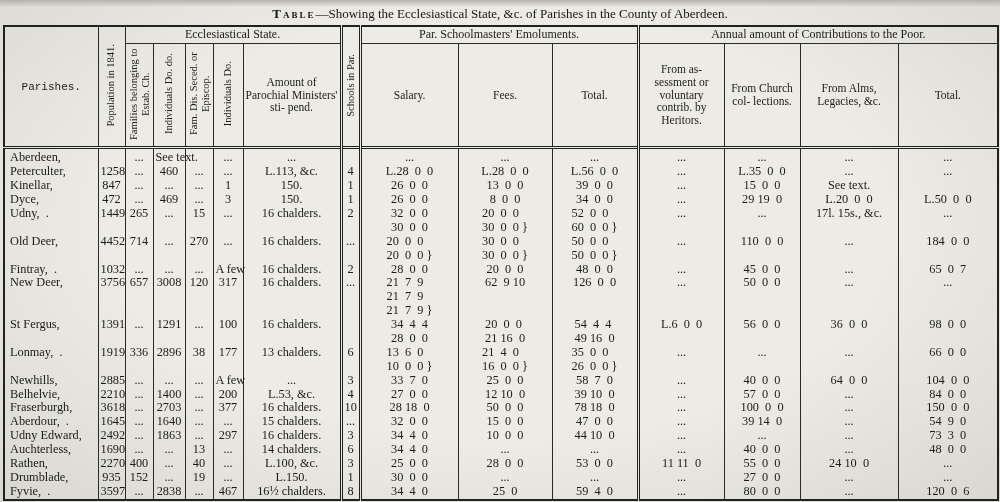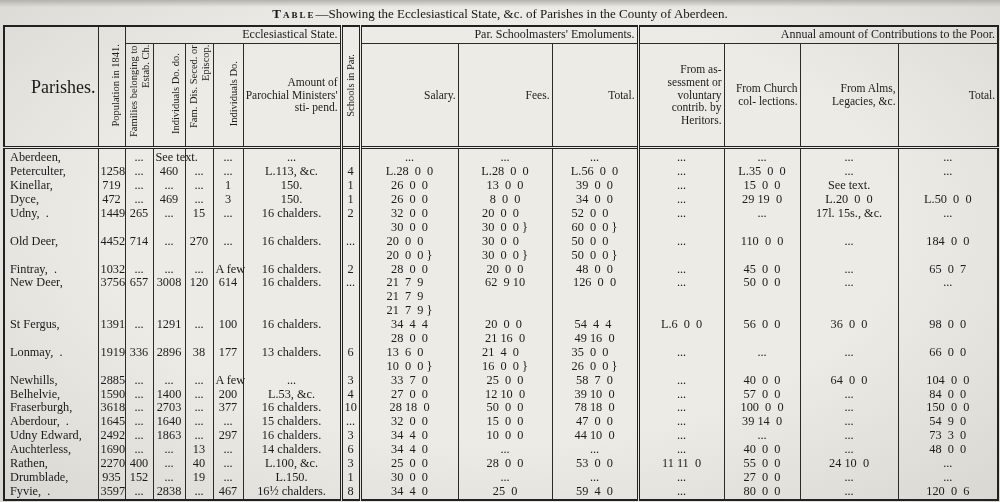--- a/index.html
+++ b/index.html
@@ -35,27 +35,27 @@
     border:2px solid #21211f;
     background:transparent;
   }
   thead th{
     border:1px solid #2a2a27;
     font-weight:normal;
     font-size:11.5px;
     line-height:1.12;
     padding:1px 2px;
     vertical-align:middle;
-    text-align:right;
+    text-align:center;
     color:#1b1b19;
   }
   tr.grp-row{height:17px;}
   tr.sub-row{height:92px;}
   th.grp{font-size:12px;}
-  th.parish-h{font-size:18px;}
+  th.parish-h{font-size:11px;font-family:Liberation Mono, monospace;}
   .vert{
     display:inline-block;
     writing-mode:vertical-rl;
     transform:rotate(180deg);
     font-size:10.5px;
     line-height:1.15;
     max-height:98px;
     white-space:normal;
   }
   tbody td{
@@ -160,21 +160,21 @@
           <td class="col-salary dl"><span class="cv">L.28  0  0</span></td>
           <td class="col-fees"><span class="cv">L.28  0  0</span></td>
           <td class="col-total"><span class="cv">L.56  0  0</span></td>
           <td class="col-heritors dl"><span class="cv">...</span></td>
           <td class="col-church"><span class="cv">L.35  0  0</span></td>
           <td class="col-alms"><span class="cv">...</span></td>
           <td class="col-total-poor"><span class="cv">...</span></td>
         </tr>
         <tr>
           <td class="col-parish"><span class="cv">Kinellar,</span></td>
-          <td class="col-population"><span class="cv">719</span></td>
+          <td class="col-population"><span class="cv">847</span></td>
           <td class="col-families"><span class="cv">...</span></td>
           <td class="col-individuals"><span class="cv">...</span></td>
           <td class="col-fam-dis"><span class="cv">...</span></td>
           <td class="col-individuals-2"><span class="cv">1</span></td>
           <td class="col-stipend"><span class="cv">150.</span></td>
           <td class="col-schools dl"><span class="cv">1</span></td>
           <td class="col-salary dl"><span class="cv">26  0  0</span></td>
           <td class="col-fees"><span class="cv">13  0  0</span></td>
           <td class="col-total"><span class="cv">39  0  0</span></td>
           <td class="col-heritors dl"><span class="cv">...</span></td>
@@ -255,21 +255,21 @@
           <td class="col-church"><span class="cv">45  0  0</span></td>
           <td class="col-alms"><span class="cv">...</span></td>
           <td class="col-total-poor"><span class="cv">65  0  7</span></td>
         </tr>
         <tr>
           <td class="col-parish"><span class="cv">New Deer,</span></td>
           <td class="col-population"><span class="cv">3756</span></td>
           <td class="col-families"><span class="cv">657</span></td>
           <td class="col-individuals"><span class="cv">3008</span></td>
           <td class="col-fam-dis"><span class="cv">120</span></td>
-          <td class="col-individuals-2"><span class="cv">614</span></td>
+          <td class="col-individuals-2"><span class="cv">317</span></td>
           <td class="col-stipend"><span class="cv">16 chalders.</span></td>
           <td class="col-schools dl"><span class="cv">...</span></td>
           <td class="col-salary dl"><span class="cv">21  7  9
 21  7  9
 21  7  9 }</span></td>
           <td class="col-fees"><span class="cv">62  9 10</span></td>
           <td class="col-total"><span class="cv">126  0  0</span></td>
           <td class="col-heritors dl"><span class="cv">...</span></td>
           <td class="col-church"><span class="cv">50  0  0</span></td>
           <td class="col-alms"><span class="cv">...</span></td>
@@ -327,21 +327,21 @@
           <td class="col-salary dl"><span class="cv">33  7  0</span></td>
           <td class="col-fees"><span class="cv">25  0  0</span></td>
           <td class="col-total"><span class="cv">58  7  0</span></td>
           <td class="col-heritors dl"><span class="cv">...</span></td>
           <td class="col-church"><span class="cv">40  0  0</span></td>
           <td class="col-alms"><span class="cv">64  0  0</span></td>
           <td class="col-total-poor"><span class="cv">104  0  0</span></td>
         </tr>
         <tr>
           <td class="col-parish"><span class="cv">Belhelvie,</span></td>
-          <td class="col-population"><span class="cv">1590</span></td>
+          <td class="col-population"><span class="cv">2210</span></td>
           <td class="col-families"><span class="cv">...</span></td>
           <td class="col-individuals"><span class="cv">1400</span></td>
           <td class="col-fam-dis"><span class="cv">...</span></td>
           <td class="col-individuals-2"><span class="cv">200</span></td>
           <td class="col-stipend"><span class="cv">L.53, &amp;c.</span></td>
           <td class="col-schools dl"><span class="cv">4</span></td>
           <td class="col-salary dl"><span class="cv">27  0  0</span></td>
           <td class="col-fees"><span class="cv">12 10  0</span></td>
           <td class="col-total"><span class="cv">39 10  0</span></td>
           <td class="col-heritors dl"><span class="cv">...</span></td>

